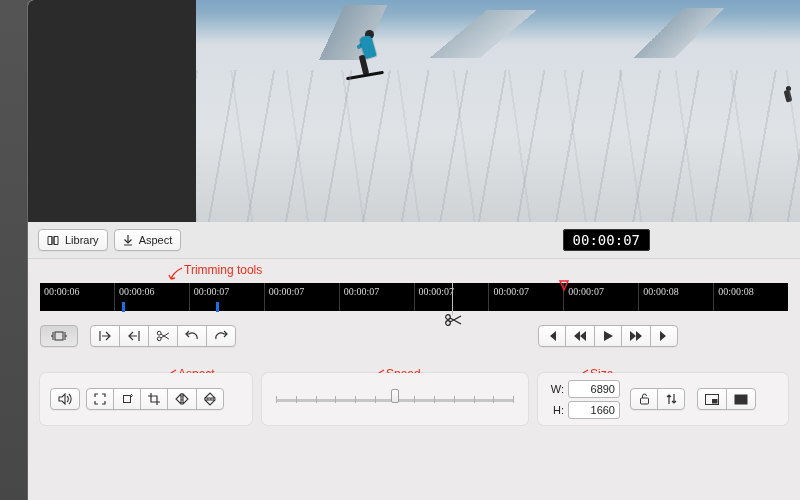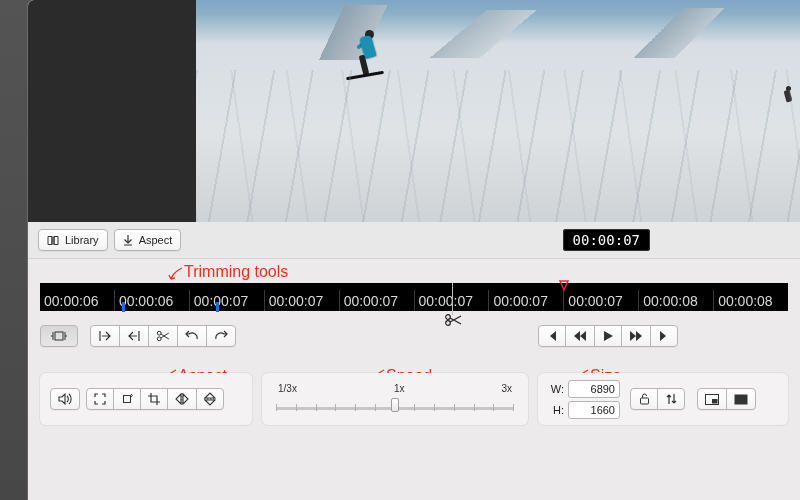--- a/index.html
+++ b/index.html
@@ -98,39 +98,38 @@
     box-shadow: inset 0 0 0 1px #333;
   }
 
   
   .panel {
     flex:1; background:#eceaea; border-top:1px solid #d5d5d5;
     display:flex; flex-direction:column;
   }
 
   .callout {
-    position:absolute; color:#ef2e1a; font-size:16px; font-weight:400;
+    position:absolute; color:#ef2e1a; font-size:12px; font-weight:400;
     font-family:"Helvetica Neue",Arial,sans-serif;
     text-align:right;
   }
   .callout .arrow {
     position:absolute; width:16px; height:16px; color:#ef2e1a;
   }
 
   
   .ruler {
     margin: 24px 12px 0 12px;
     height:28px; background:#000; position:relative;
     display:flex;
   }
   .ruler .tick {
     flex:1; position:relative; border-left:1px solid #3a3a3a;
-    color:#d9d9d9; font-size:14px; padding:3px 0 0 4px;
-    font-family:Liberation Sans, sans-serif;
-    margin-top:7px;
+    color:#d9d9d9; font-size:10px; padding:3px 0 0 4px;
+    font-family:Liberation Serif, serif;
   }
   .ruler .tick:first-child { border-left:none; }
   .marker-start, .marker-end {
     position:absolute; bottom:-1px; width:3px; height:10px; background:#1a6fe6;
   }
   .marker-start { left:82px; }
   .marker-end   { left:176px; }
   .cutline {
     position:absolute; left:412px; top:0; bottom:-4px; width:1px;
     background:#bdbdbd;
@@ -441,25 +440,20 @@
               <svg width="12" height="14" viewBox="0 0 12 14">
                   <path d="M1 6 6 1l5 5zM1 8l5 5 5-5z" fill="none" stroke="#333" stroke-width="1.1"></path>
                   <path d="M0 7h12" stroke="#333" stroke-dasharray="1.5 1.5"></path>
                 </svg>
             </span>
           </div>
         </div>
       </div>
 
       <div class="group speed">
-        <div class="speed-labels">
-          <span>1/3x</span>
-          <span>1x</span>
-          <span>3x</span>
-        </div>
         <div class="speed-track">
           <div class="rail">
             <div class="ticks">
                 <span></span>
                 <span></span>
                 <span></span>
                 <span></span>
                 <span></span>
                 <span></span>
                 <span></span>

